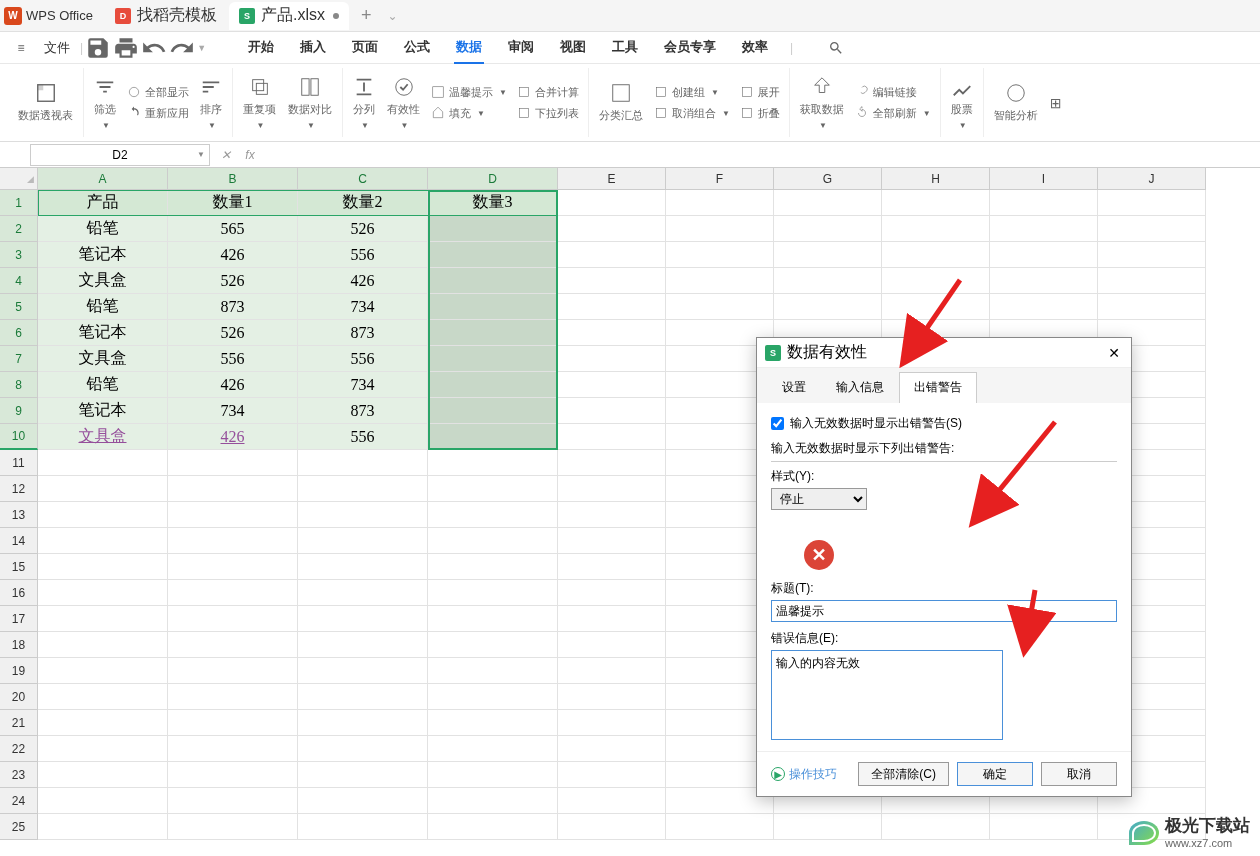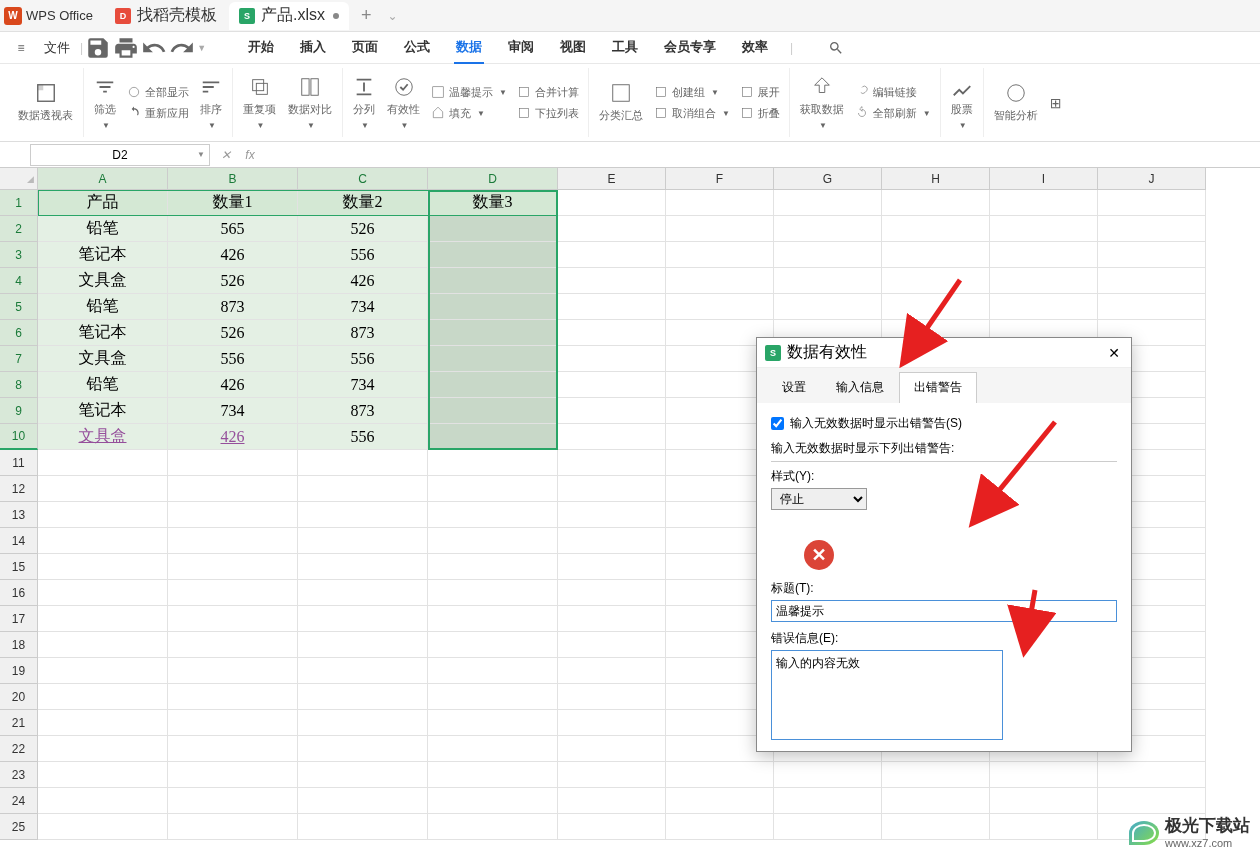--- a/index.html
+++ b/index.html
@@ -750,20 +750,28 @@
         <div class="stop-icon">✕</div>
       </div>
       <div class="dlg-right-col">
         <div class="fld-label">标题(T):</div>
         <input class="fld-input" value="温馨提示" style="">
         <div class="fld-label" style="margin-top:8px">错误信息(E):</div>
         <textarea class="fld-textarea" style="">输入的内容无效</textarea>
       </div>
     </div>
   </div>
+  <div class="dlg-footer">
+    <div class="tips-link">
+        <span>操作技巧</span>
+      </div>
+    <button class="dlg-btn">全部清除(C)</button>
+    <button class="dlg-btn primary">确定</button>
+    <button class="dlg-btn">取消</button>
+  </div>
 </div>
 
 <svg style="position:absolute;left:0;top:0;width:1260px;height:856px;pointer-events:none">
   <defs>
       <marker id="ah" markerWidth="10" markerHeight="10" refX="8" refY="5" orient="auto">
         <path d="M0,0 L10,5 L0,10 z" fill="#e62020"></path>
       </marker>
     </defs>
   <line x1="960" y1="280" x2="905" y2="360" stroke="#e62020" stroke-width="5" marker-end="url(#ah)"></line>
   <line x1="1055" y1="422" x2="975" y2="520" stroke="#e62020" stroke-width="5" marker-end="url(#ah)"></line>

